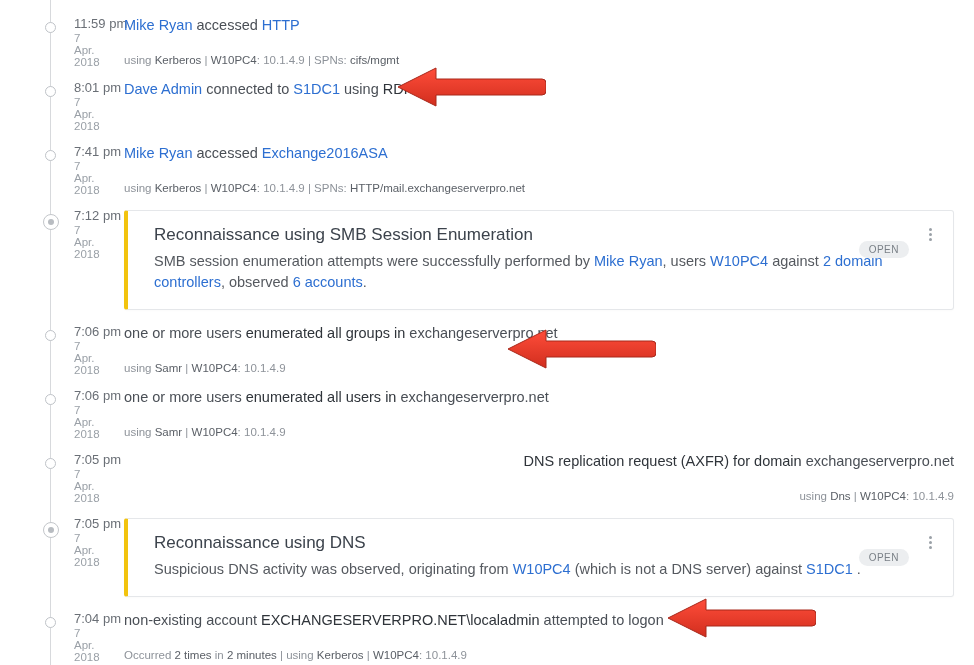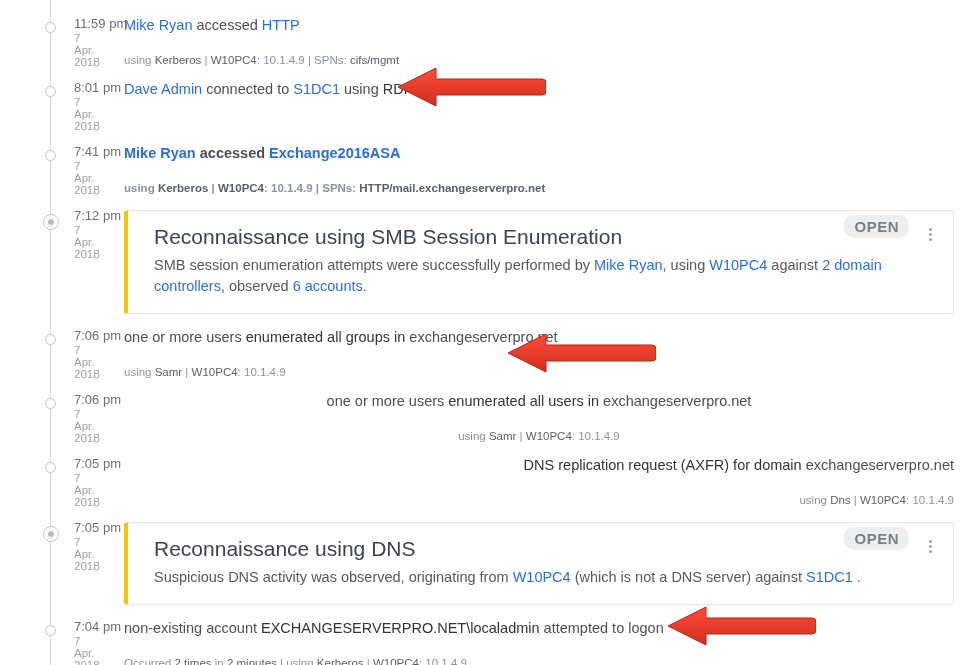--- a/index.html
+++ b/index.html
@@ -77,35 +77,35 @@
     border: 1px solid #e5e7ea;
     border-left: 4px solid #f2c30e;
     border-radius: 3px;
     padding: 14px 18px 16px 26px;
     position: relative;
     margin-top: 2px;
     margin-bottom: 2px;
     box-shadow: 0 1px 2px rgba(0,0,0,0.02);
   }
   .card-title {
-    font-size: 21px;
+    font-size: 17px;
     color: #3c434c;
     margin-bottom: 6px;
     font-weight: 400;
   }
   .card-body { font-size: 14.5px; color:#55595f; line-height:1.45; }
   .card-body .lk { color:#2d6fd1; }
   .badge {
     position: absolute;
     right: 44px;
-    top: 4px;
+    top: 30px;
     background: #eceef0;
     color: #7a8087;
-    font-size: 15px;
-    font-weight: 700;
+    font-size: 10px;
+    font-weight: 400;
     letter-spacing: .5px;
     padding: 3px 10px;
     border-radius: 10px;
   }
   .kebab {
     position: absolute;
     right: 14px;
     top: 12px;
     width: 18px;
     height: 22px;
@@ -159,35 +159,35 @@
   </svg>
           </div>
         </div>
       </div>
       <div class="row">
         <div class="dot"></div>
         <div class="timecol">
           <div class="time">7:41 pm</div>
           <div class="date">7 Apr. 2018</div>
         </div>
-        <div class="content" style="position: relative; font-weight: bold;">
+        <div class="content" style="position: relative;">
           <div class="msg"><span class="lk">Mike Ryan</span><span> accessed </span><span class="lk">Exchange2016ASA</span></div>
           <div class="sub">using <span class="bd">Kerberos</span> | <span class="bd">W10PC4</span>: 10.1.4.9 | SPNs: <span class="bd">HTTP/mail.exchangeserverpro.net</span></div>
         </div>
       </div>
       <div class="row">
         <div class="dot big"></div>
         <div class="timecol">
           <div class="time">7:12 pm</div>
           <div class="date">7 Apr. 2018</div>
         </div>
         <div class="content" style="position: relative;">
           <div class="card">
             <div class="card-title">Reconnaissance using SMB Session Enumeration</div>
-            <div class="card-body"><span>SMB session enumeration attempts were successfully performed by </span><span class="lk">Mike Ryan</span><span>, using </span><span class="lk">W10PC4</span><span> against </span><span class="lk">2 domain controllers</span><span>, observed </span><span class="lk">6 accounts</span><span>.</span></div>
+            <div class="card-body"><span>SMB session enumeration attempts were successfully performed by </span><span class="lk">Mike Ryan</span><span>, users </span><span class="lk">W10PC4</span><span> against </span><span class="lk">2 domain controllers</span><span>, observed </span><span class="lk">6 accounts</span><span>.</span></div>
             <div class="badge">OPEN</div>
             <div class="kebab">
               <span></span>
               <span></span>
               <span></span>
             </div>
           </div>
         </div>
       </div>
       <div class="row">
@@ -213,21 +213,21 @@
   </svg>
           </div>
         </div>
       </div>
       <div class="row">
         <div class="dot"></div>
         <div class="timecol">
           <div class="time">7:06 pm</div>
           <div class="date">7 Apr. 2018</div>
         </div>
-        <div class="content" style="position: relative; text-align: center;">
+        <div class="content" style="position: relative;">
           <div class="msg"><span>one or more users</span><span class="dk"> enumerated all users in </span><span>exchangeserverpro.net</span></div>
           <div class="sub">using <span class="bd">Samr</span> | <span class="bd">W10PC4</span>: 10.1.4.9</div>
         </div>
       </div>
       <div class="row">
         <div class="dot"></div>
         <div class="timecol">
           <div class="time">7:05 pm</div>
           <div class="date">7 Apr. 2018</div>
         </div>

